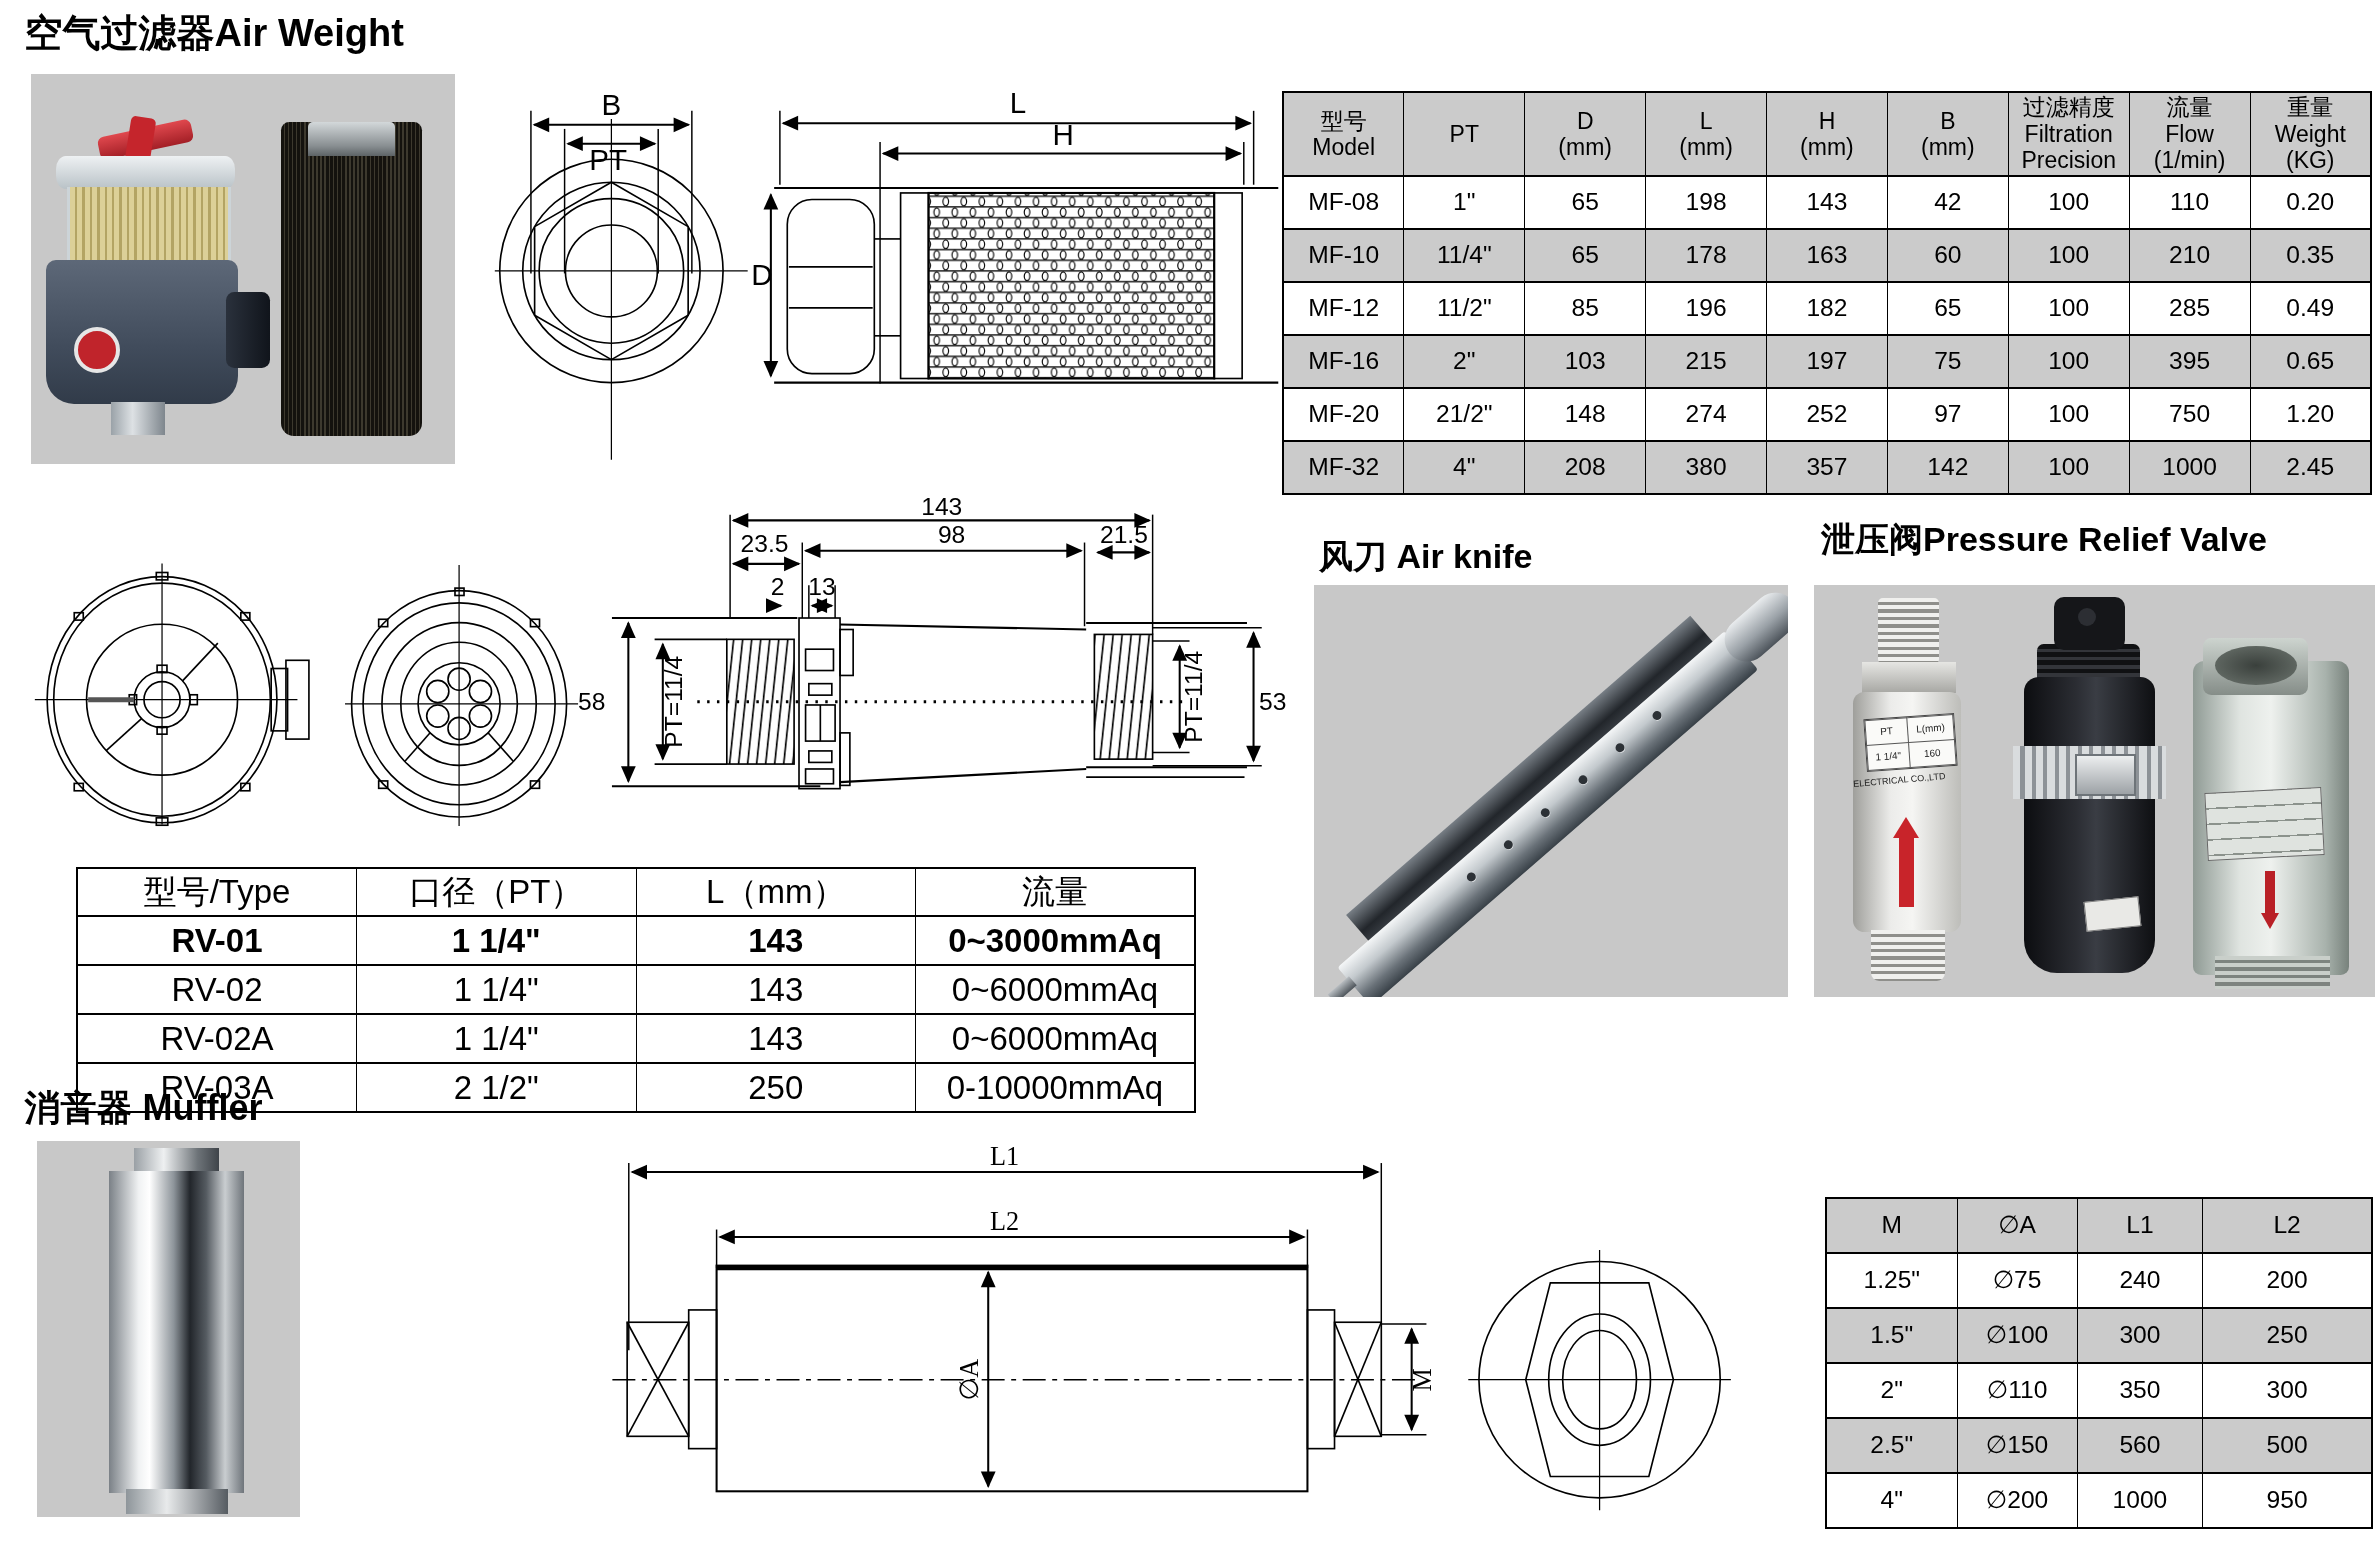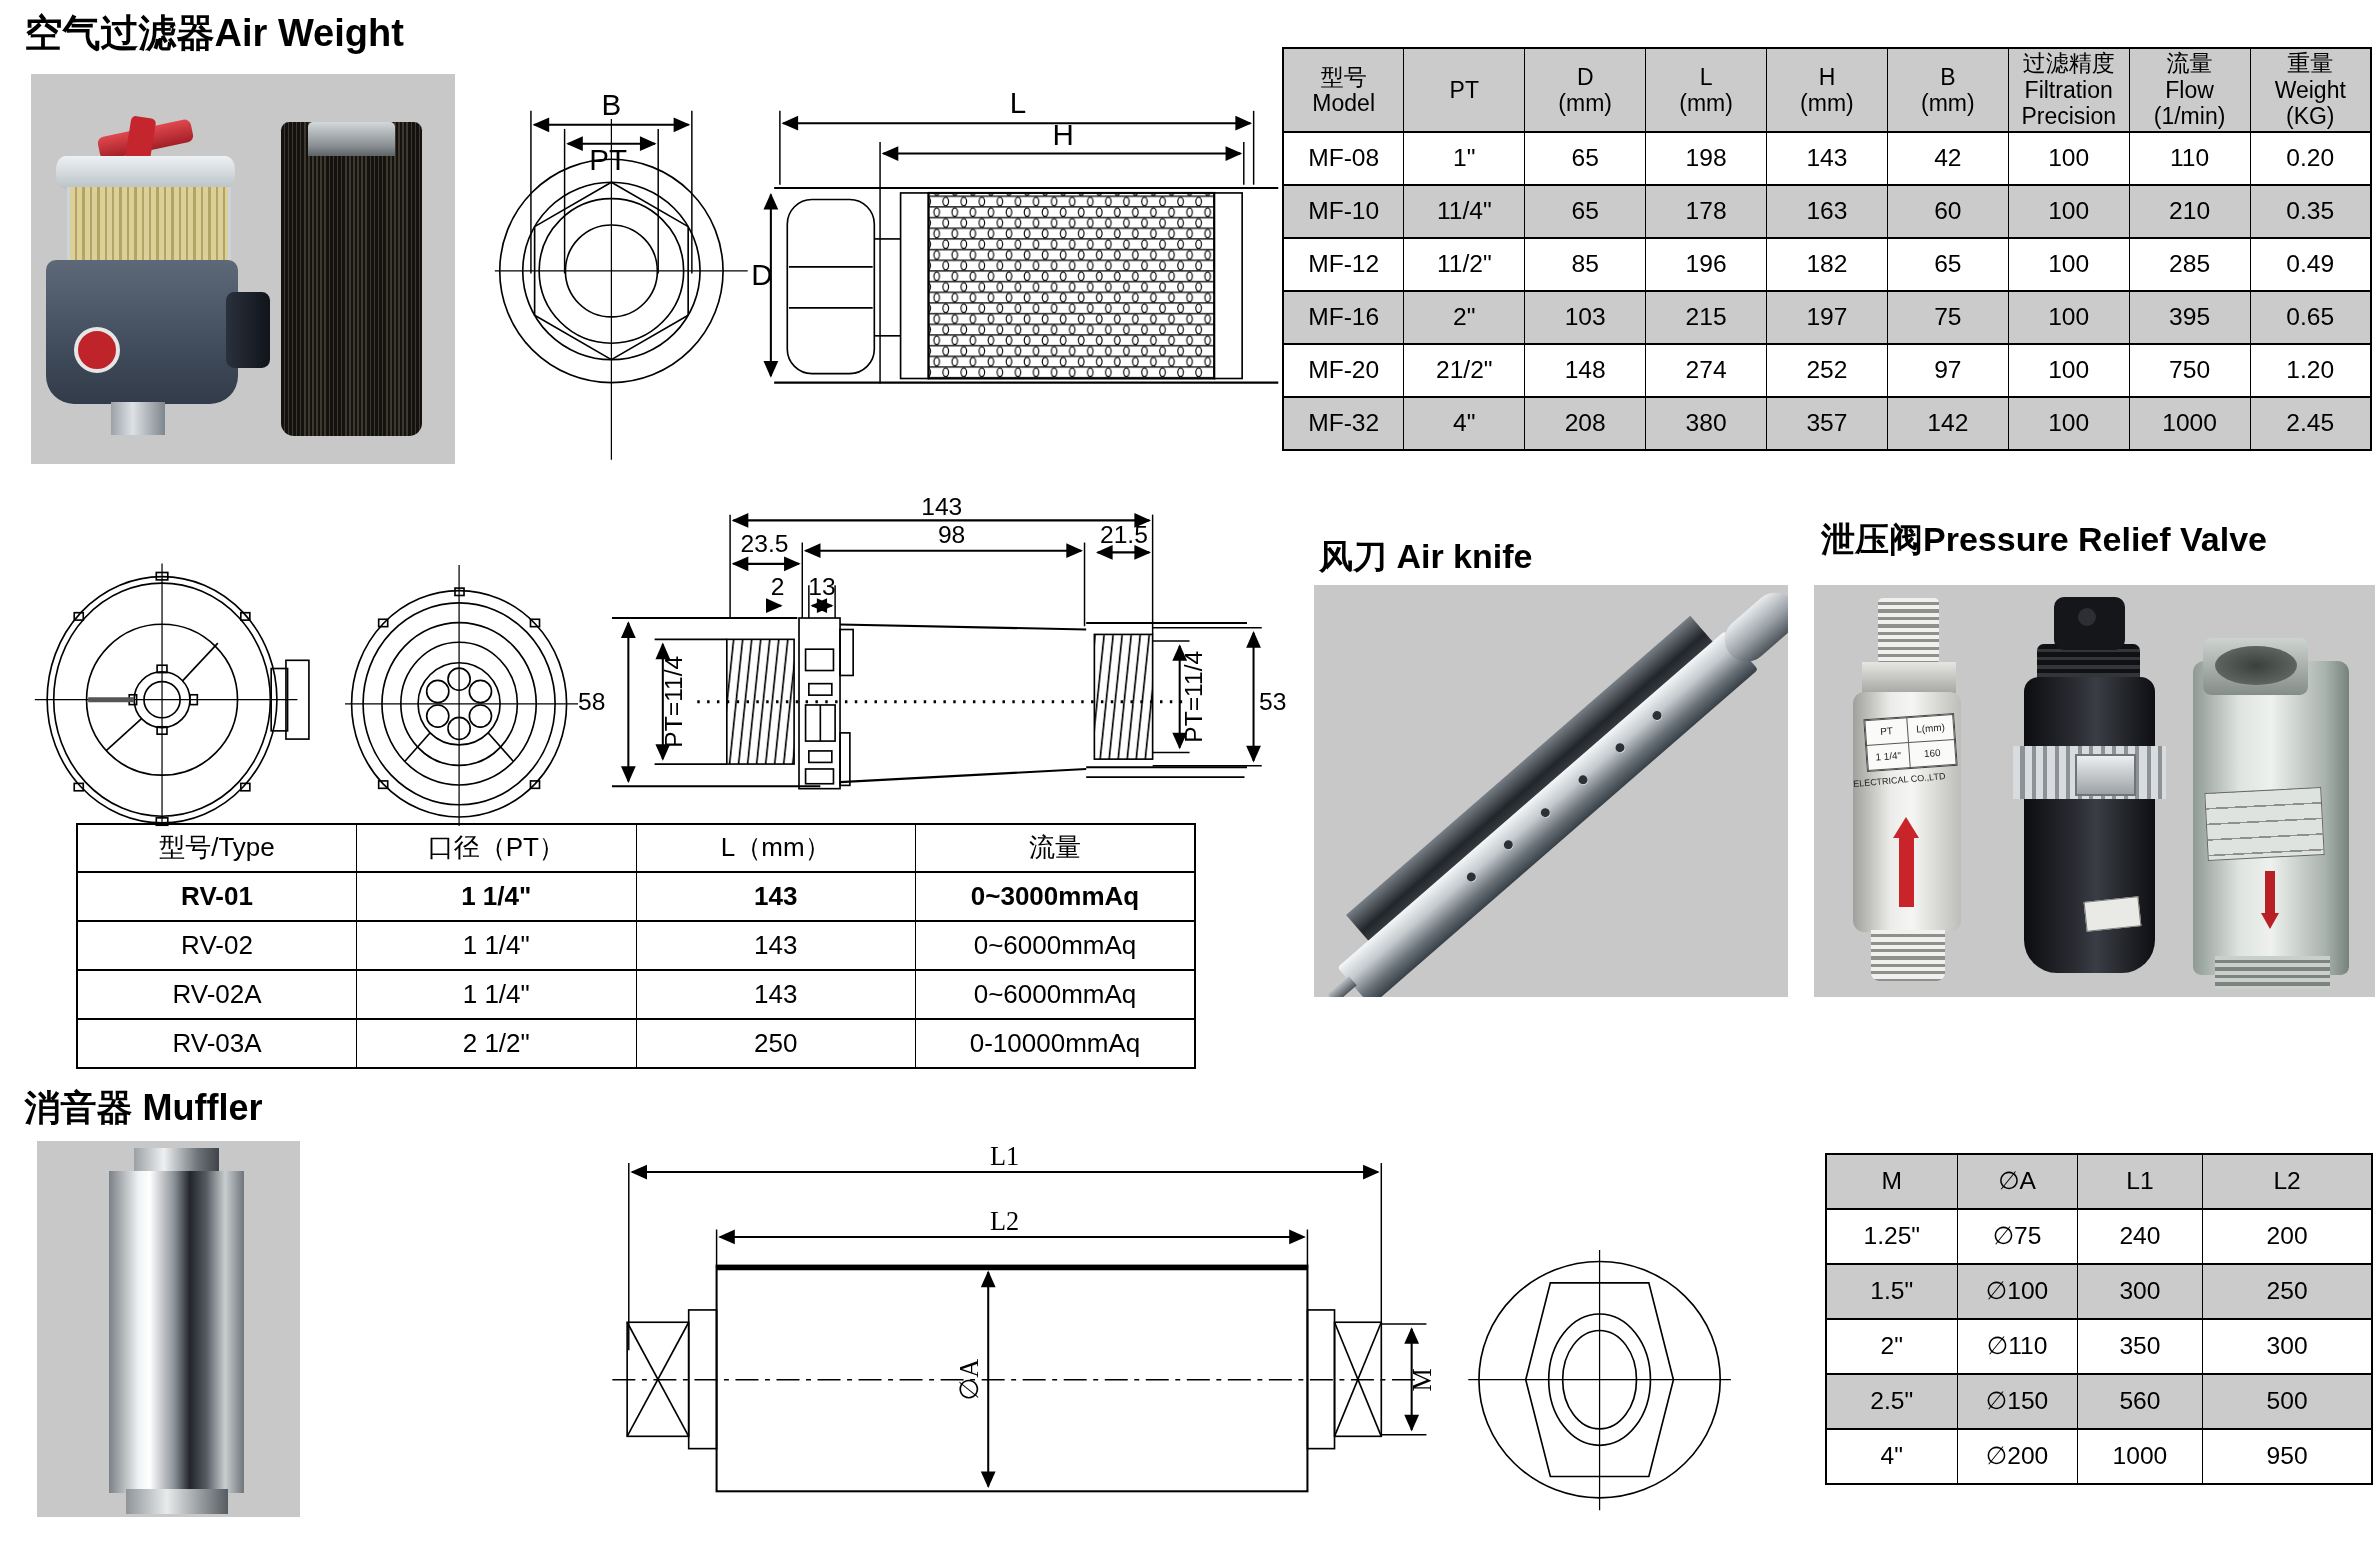--- a/index.html
+++ b/index.html
@@ -2,28 +2,28 @@
 <html style="font-size:13px"><head>
 <meta charset="utf-8">
 <style>
   html,body{margin:0;padding:0;background:#fff;}
   .page{position:relative;width:2377px;height:1555px;background:#fff;overflow:hidden;
         font-family:"Liberation Sans",sans-serif;color:#000;}
   .abs{position:absolute;}
   .title{position:absolute;font-weight:bold;white-space:nowrap;}
   .photo{position:absolute;background:#c8c8c8;overflow:hidden;}
   
-  table.t{position:absolute;border-collapse:collapse;table-layout:fixed;}
+  table.t{position:absolute;border-collapse:collapse;table-layout:fixed;margin-top:44px;}
   table.t td{border:1.6px solid #000;border-top-width:2.5px;border-bottom-width:2.5px;
              text-align:center;vertical-align:middle;white-space:pre-line;padding:0;line-height:1.15;}
   table.t{border:2.5px solid #000;}
   td.g{background:#cbcbcb;}
   table.mf td{font-size:24.6px;}
   table.mf tr.hd td{font-size:23px;}
-  table.rv td{font-size:26px;}
+  table.rv td{font-size:33px;}
   table.mt td{font-size:24.6px;}
   
   svg text{font-family:"Liberation Sans",sans-serif;font-size:30px;fill:#000;}
   svg text.big{font-size:36px;}
   svg text.serif{font-family:"Liberation Serif",serif;font-size:32px;}
   .ol{stroke:#000;fill:none;stroke-width:2.5;}
   .ol2{stroke:#000;fill:none;stroke-width:2;}
   .xl{stroke:#000;stroke-width:1.8;}
   .dl{stroke:#000;stroke-width:2.5;}
   .cl{stroke:#000;stroke-width:1.5;}

